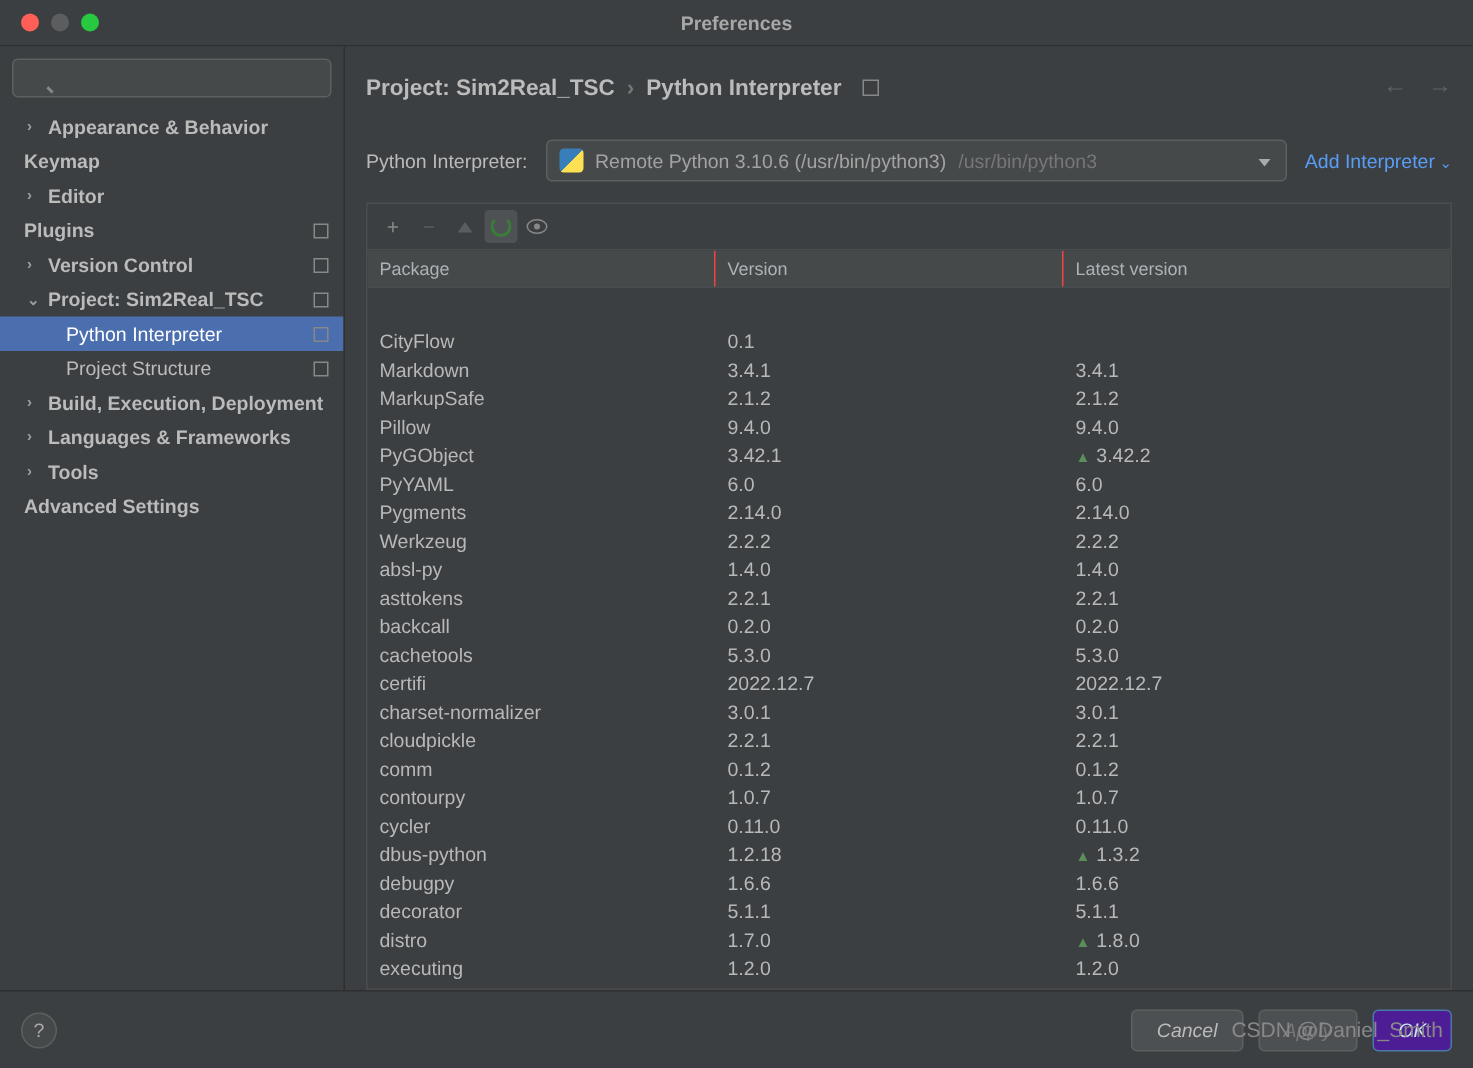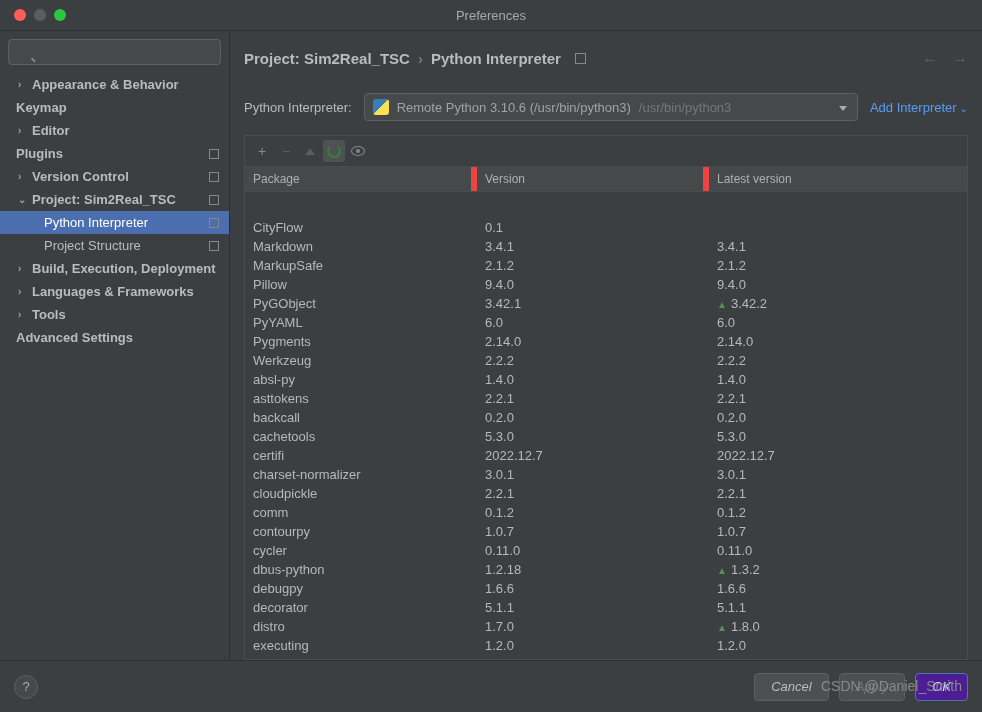--- a/index.html
+++ b/index.html
@@ -19,21 +19,21 @@
     padding: 0 10px;
     position: relative;
   }
   .traffic { display: flex; gap: 8px; padding-left: 4px;}
   .dot { width: 12px; height: 12px; border-radius: 50%; }
   .dot.red { background: #ff5f57; }
   .dot.yellow { background: #5b5d5f; }
   .dot.green { background: #28c840; }
   .titlebar .title {
     position: absolute; left: 0; right: 0; text-align: center;
-    color: #a8a8a8; font-weight: 400;
+    color: #a8a8a8; font-weight: 700;
   }
   .main-row { flex: 1; display: flex; min-height: 0; border-top: 1px solid #2d2f30; }
   .sidebar {
     width: 230px;
     background: #3c3f41;
     border-right: 1px solid #2d2f30;
     display: flex; flex-direction: column;
     padding-top: 8px;
   }
   .search-wrap { padding: 0 8px 8px 8px; }
@@ -113,21 +113,21 @@
   .eye-i { width:14px; height:10px; border:1.5px solid #888; border-radius:60% 60% 60% 60%; position:relative;}
   .eye-i::after{content:"";position:absolute;left:4px;top:2px;width:4px;height:4px;background:#888;border-radius:50%;}
   .table-wrap {
     border:1px solid #4a4d4f; flex:1; min-height:0;
     display:flex; flex-direction:column; overflow:hidden;
   }
   .thead {
     display:flex; background:#45494a; border-bottom:1px solid #4a4d4f;
     font-size:12px; color:#aeb1b5; flex-shrink:0;
   }
-  .thead > div { padding:5px 8px; border-right:6px solid #ef4444;}
+  .thead > div { padding:5px 8px; border-right:1px solid #ef4444;}
   .thead > div:last-child { border-right:none;}
   .col-pkg { width:232px;} .col-ver{ width:232px;} .col-lat{flex:1;}
   .tbody { overflow-y:scroll; flex:1;margin-top:26px;}
   .trow { display:flex; font-size:13px; color:#b8b8b8;}
   .trow > div { padding:2px 8px; }
   .up-ind{ color:#5a8f5a; margin-right:4px; font-size:10px;}
   .footer {
     height: 52px; border-top:1px solid #2d2f30;
     display:flex; align-items:center; justify-content:space-between;
     padding: 0 14px; background:#3c3f41;

